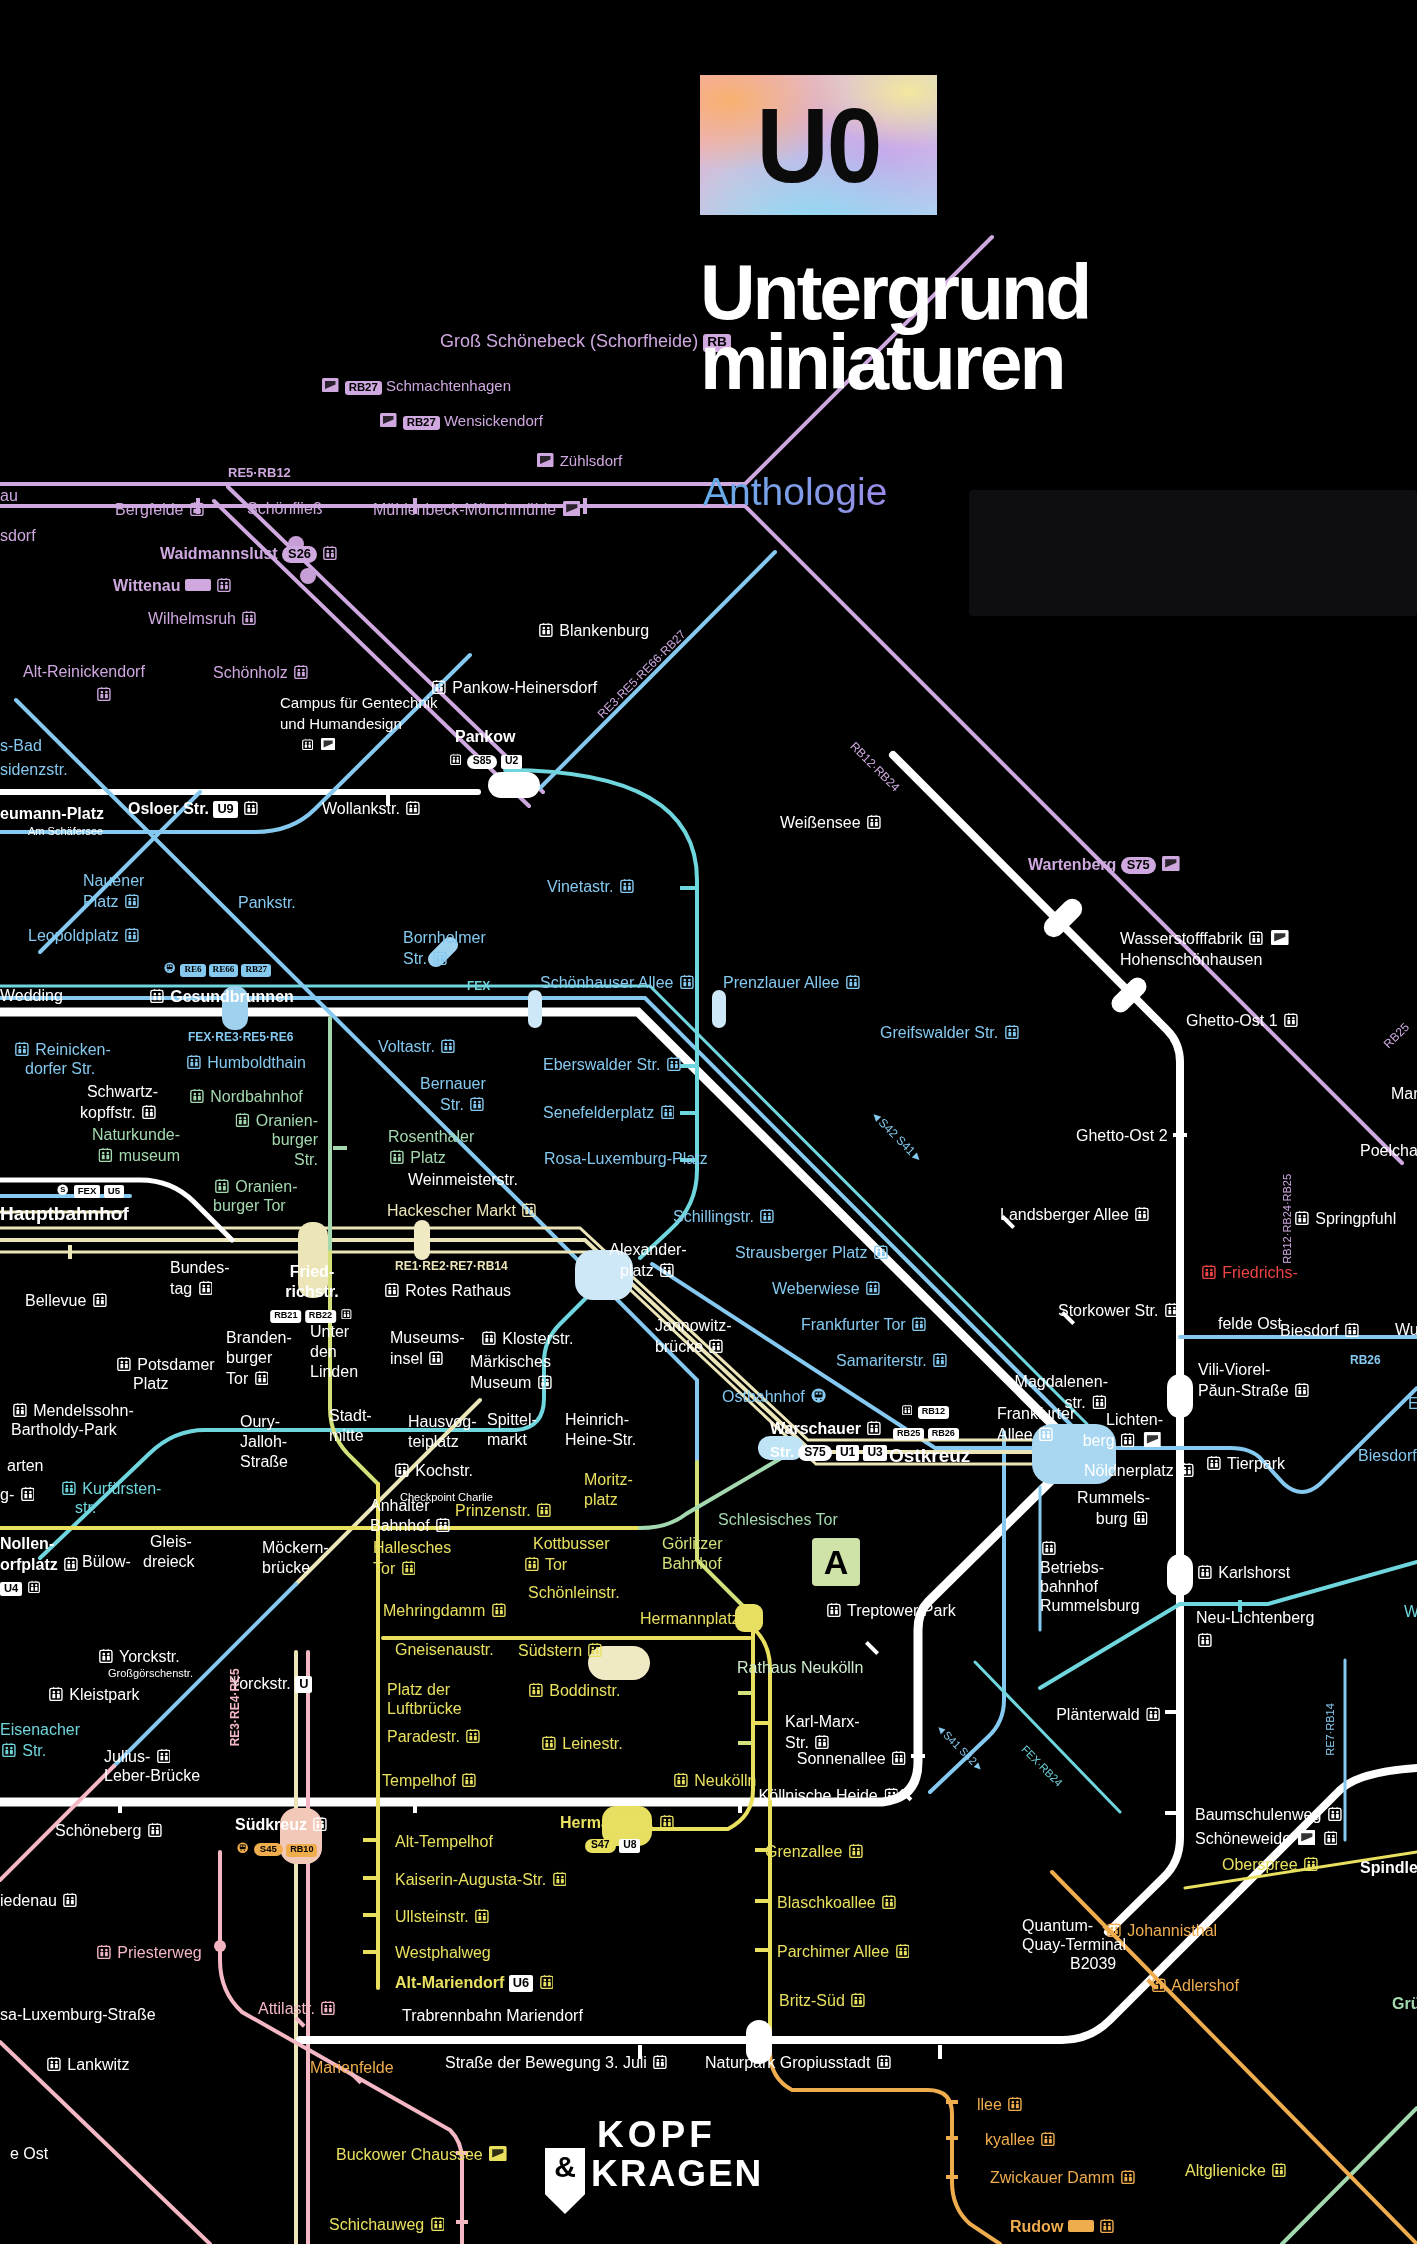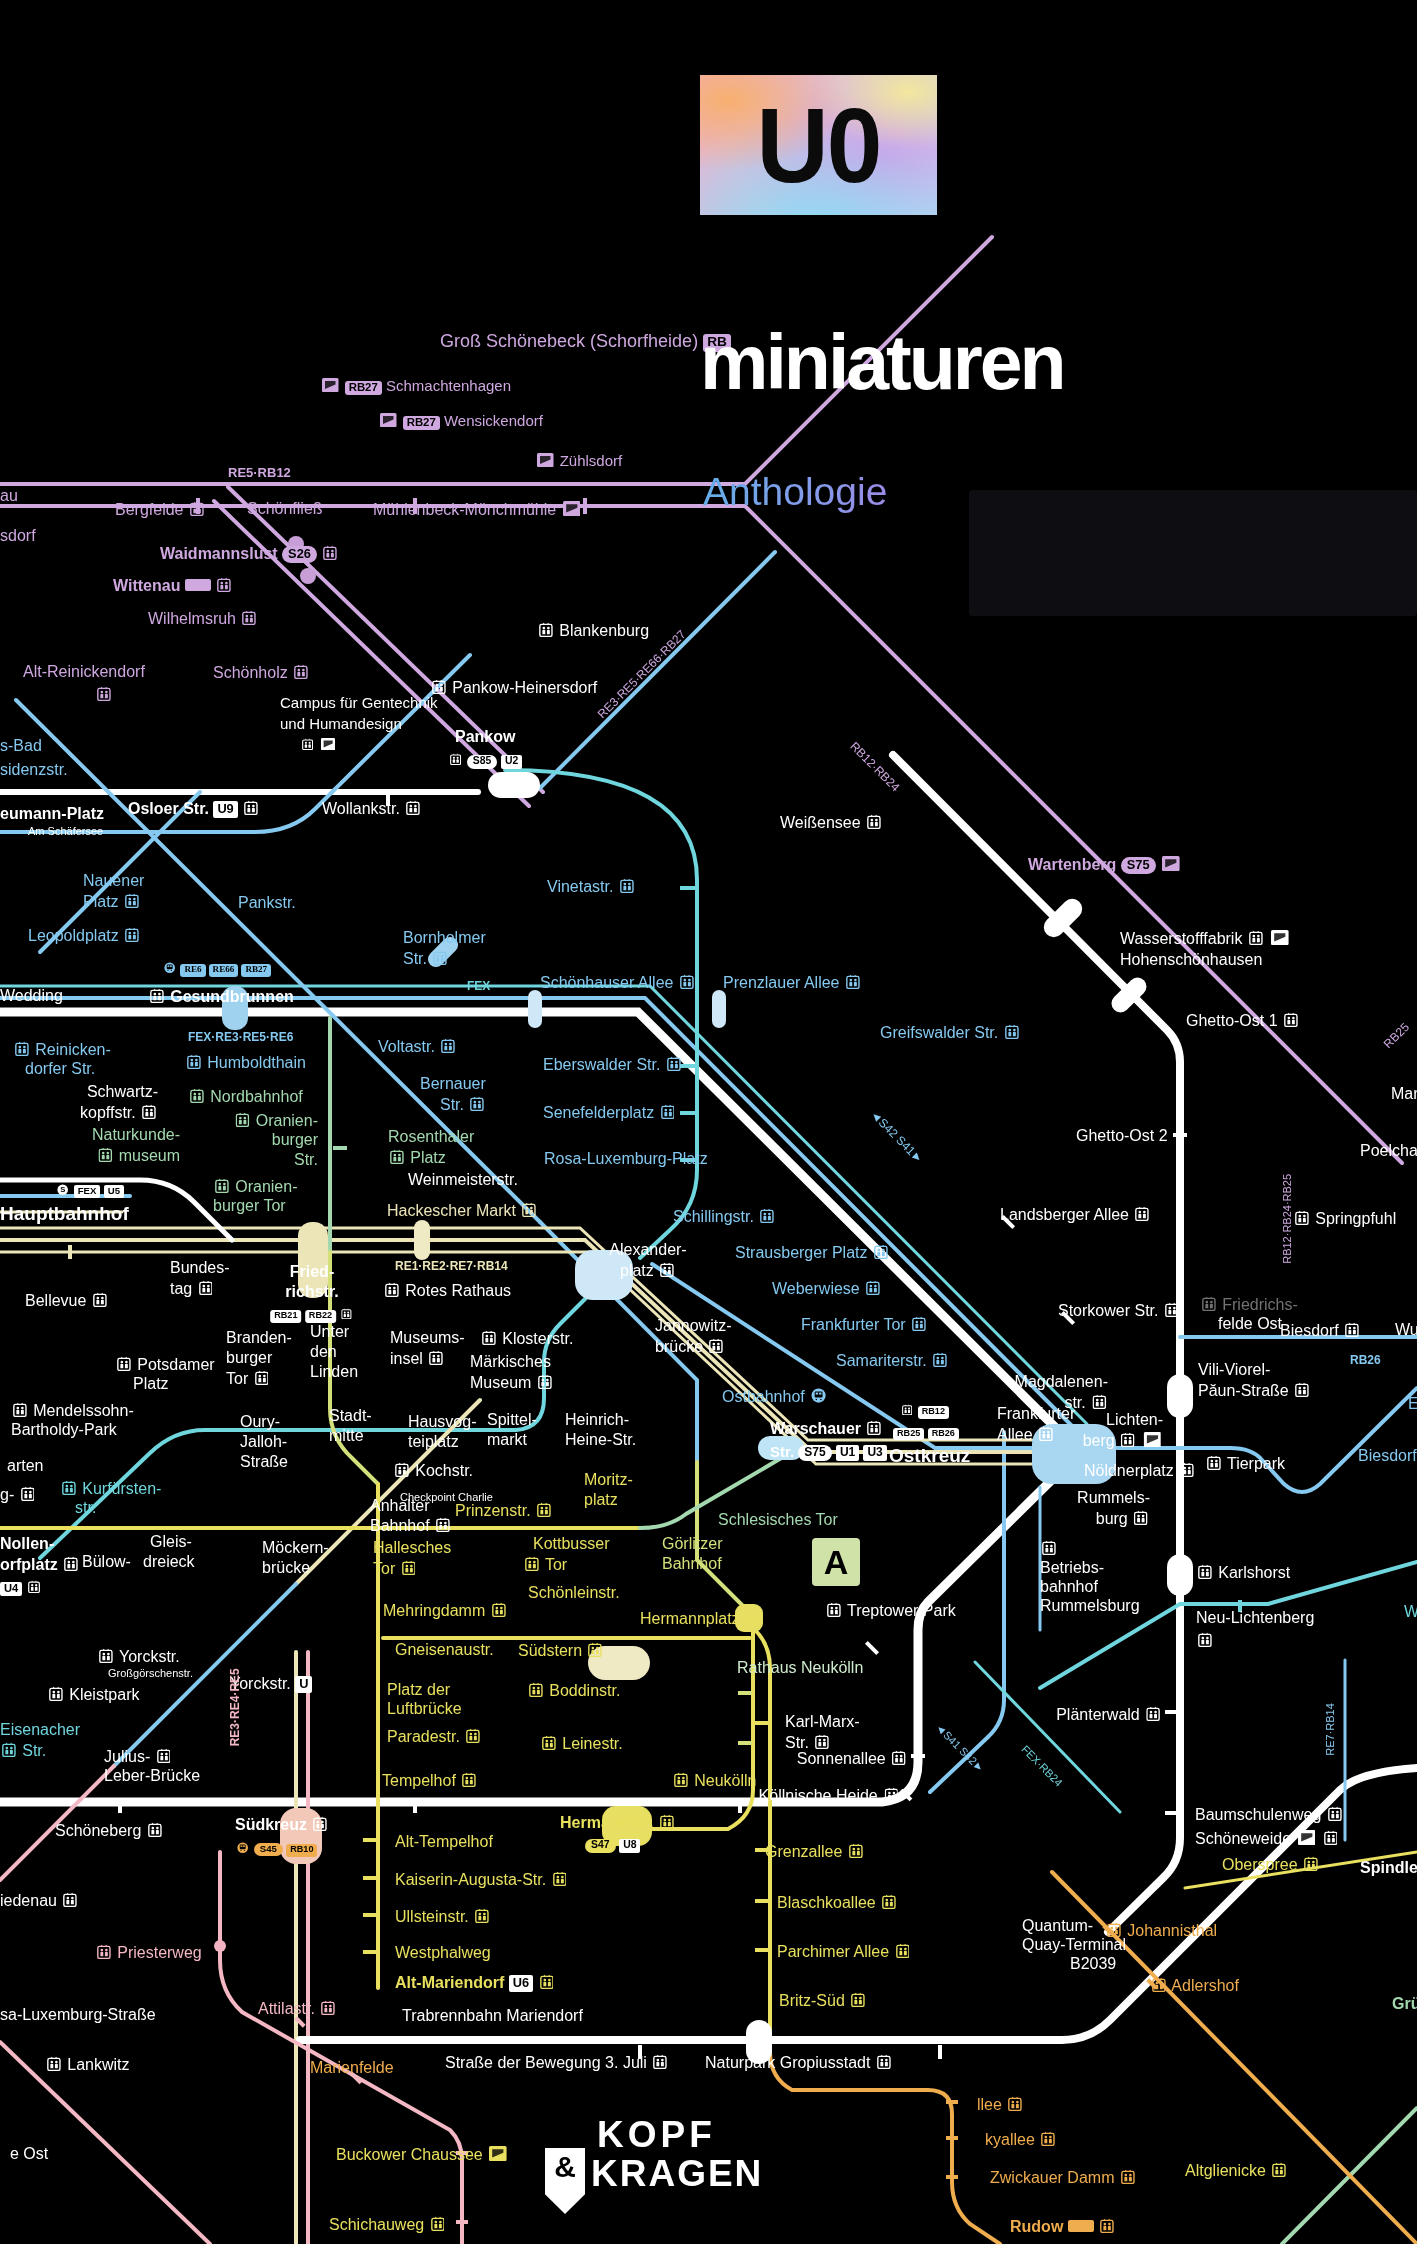--- a/index.html
+++ b/index.html
@@ -642,21 +642,21 @@
           <path d="M11.5 17.6v-4.8q0-1.7 1.6-1.7h1q1.6 0 1.6 1.7v4.8Z" fill="currentColor"></path>
         </svg></div>
       <div class="lb" style="left: 1000px; top: 1206px; color: rgb(255, 255, 255);">Landsberger Allee <svg class="ik" viewBox="0 0 20 22">
           <rect x="1.2" y="3.5" width="17.6" height="17.3" rx="2.5" fill="none" stroke="currentColor" stroke-width="2"></rect>
           <path d="M5.6 2.8 6.8 0.9 8 2.8Z M12 2.8 13.2 0.9 14.4 2.8Z" fill="currentColor"></path>
           <circle cx="7" cy="8.6" r="1.9" fill="currentColor"></circle>
           <path d="M4.9 17.6v-4.8q0-1.7 1.6-1.7h1q1.6 0 1.6 1.7v4.8Z" fill="currentColor"></path>
           <circle cx="13.6" cy="8.6" r="1.9" fill="currentColor"></circle>
           <path d="M11.5 17.6v-4.8q0-1.7 1.6-1.7h1q1.6 0 1.6 1.7v4.8Z" fill="currentColor"></path>
         </svg></div>
-      <div class="lb" style="left: 1200px; top: 1296px; color: #737373;"><svg class="ik" viewBox="0 0 20 22">
+      <div class="lb" style="left: 1200px; top: 1264px; color: #ef4444;"><svg class="ik" viewBox="0 0 20 22">
           <rect x="1.2" y="3.5" width="17.6" height="17.3" rx="2.5" fill="none" stroke="currentColor" stroke-width="2"></rect>
           <path d="M5.6 2.8 6.8 0.9 8 2.8Z M12 2.8 13.2 0.9 14.4 2.8Z" fill="currentColor"></path>
           <circle cx="7" cy="8.6" r="1.9" fill="currentColor"></circle>
           <path d="M4.9 17.6v-4.8q0-1.7 1.6-1.7h1q1.6 0 1.6 1.7v4.8Z" fill="currentColor"></path>
           <circle cx="13.6" cy="8.6" r="1.9" fill="currentColor"></circle>
           <path d="M11.5 17.6v-4.8q0-1.7 1.6-1.7h1q1.6 0 1.6 1.7v4.8Z" fill="currentColor"></path>
         </svg> Friedrichs-</div>
       <div class="lb" style="left: 1218px; top: 1316px; color: rgb(255, 255, 255);">felde Ost</div>
       <div class="lb" style="left: 1280px; top: 1322px; color: rgb(255, 255, 255);">Biesdorf <svg class="ik" viewBox="0 0 20 22">
           <rect x="1.2" y="3.5" width="17.6" height="17.3" rx="2.5" fill="none" stroke="currentColor" stroke-width="2"></rect>
@@ -1335,20 +1335,21 @@
           <path d="M4.9 17.6v-4.8q0-1.7 1.6-1.7h1q1.6 0 1.6 1.7v4.8Z" fill="currentColor"></path>
           <circle cx="13.6" cy="8.6" r="1.9" fill="currentColor"></circle>
           <path d="M11.5 17.6v-4.8q0-1.7 1.6-1.7h1q1.6 0 1.6 1.7v4.8Z" fill="currentColor"></path>
         </svg></div>
       <div class="abox" style="left: 812px; top: 1538px;">A</div>
     </div>
 
   <div class="u0box">
     <span>U0</span>
   </div>
+  <div class="t1">Untergrund</div>
   <div class="t2">miniaturen</div>
   <div class="sub">Anthologie</div>
 
   <div class="logo">
     <div class="lg1">KOPF</div>
     <span class="amp-flag">
       <span>&amp;</span>
     </span>
     <div class="lg2">KRAGEN</div>
   </div>

